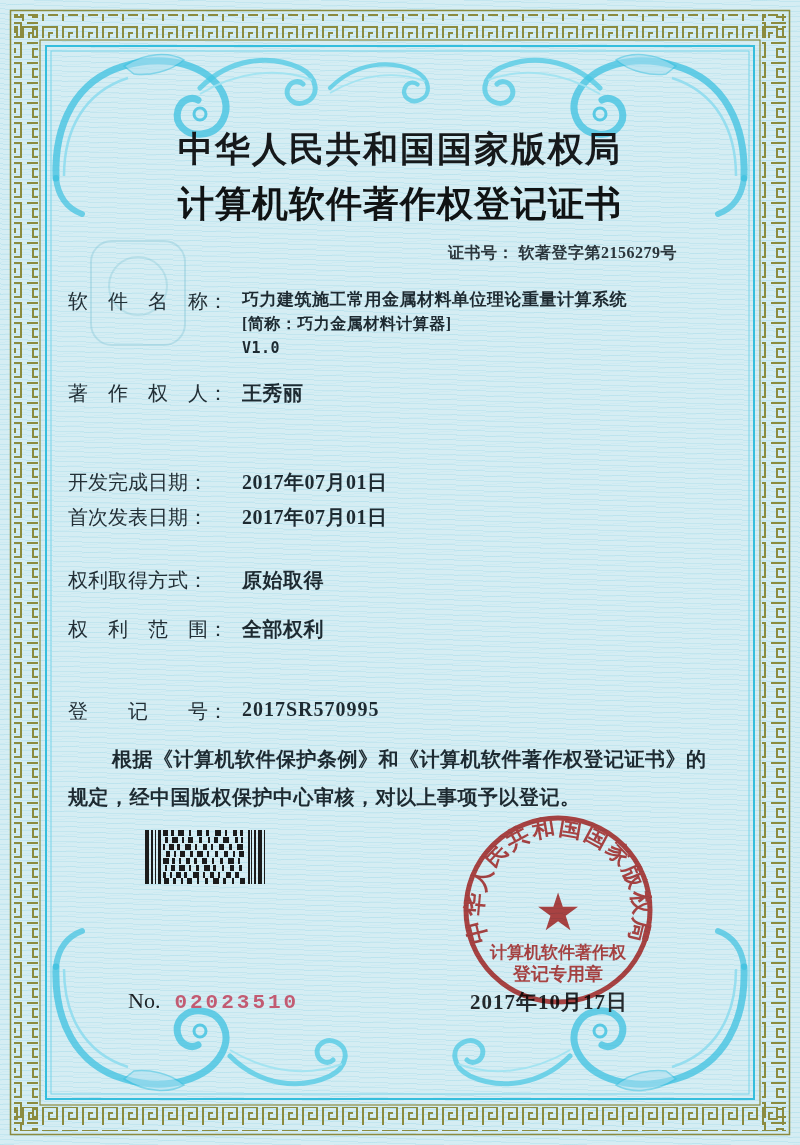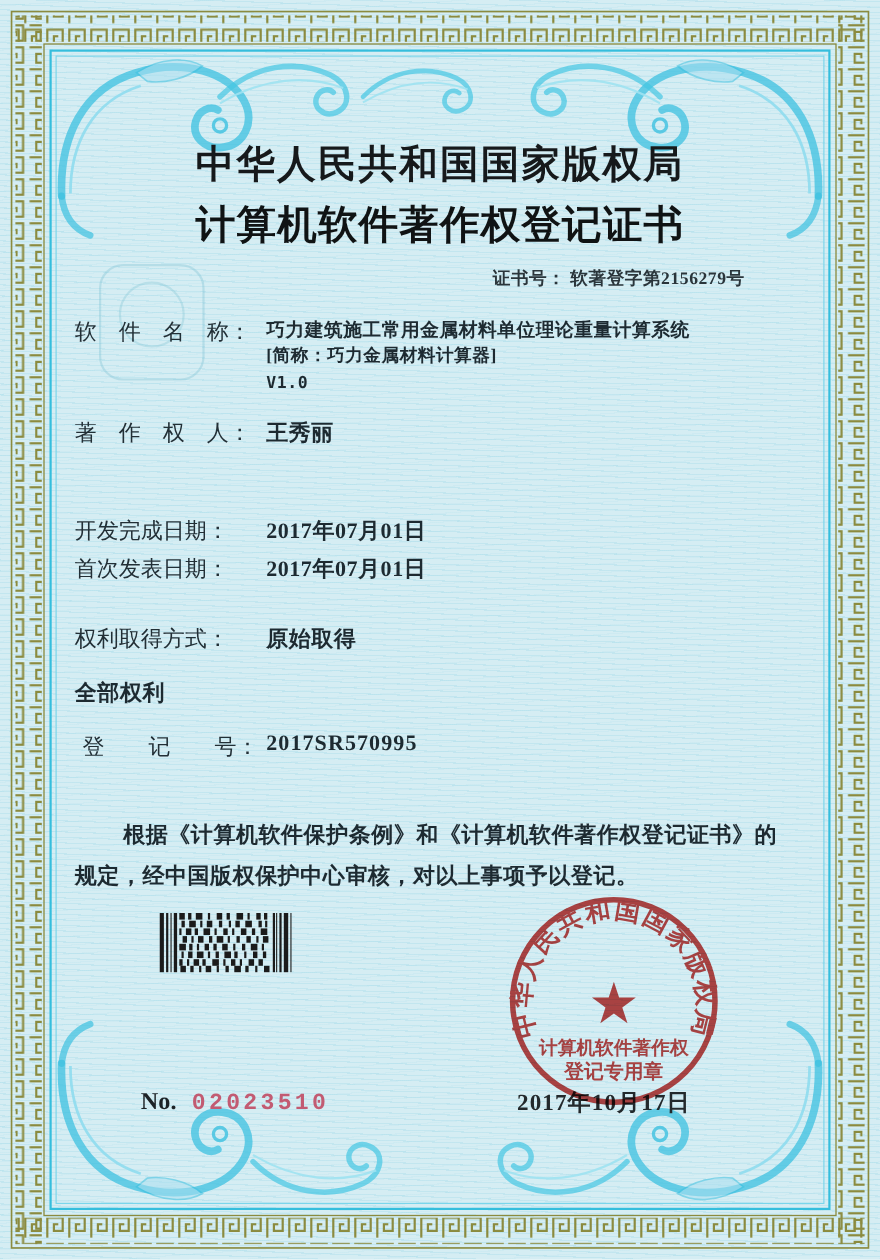--- a/index.html
+++ b/index.html
@@ -38,35 +38,35 @@
   .row .val{font-size:20px;font-weight:700;color:#1d2a31;letter-spacing:.5px;}
   .row-software{top:288px;}
   .row-software .val{font-size:17px;line-height:24px;}
   .row-software .val .sub{font-size:16px;}
   .row-software .val .ver{font-size:15px;font-family:"DejaVu Sans Mono",monospace;font-weight:700;}
   .row-owner{top:380px;}
   .row-dev{top:469px;}
   .row-pub{top:504px;}
   .row-acq{top:567px;}
   .row-scope{top:616px;}
-  .row-reg{top:665px;text-align:center;}
+  .row-reg{top:698px;}
   .row-reg .val{font-family:"Liberation Serif",serif;letter-spacing:1px;}
   .statement{
     position:absolute;left:68px;top:740px;width:668px;z-index:2;
     font-size:20px;line-height:38px;color:#1d2a31;font-weight:600;letter-spacing:.5px;
   }
   .statement .l1{text-indent:2.2em;}
   .barcode{position:absolute;left:145px;top:830px;z-index:2;}
   .seal{position:absolute;left:458px;top:810px;z-index:4;mix-blend-mode:multiply;opacity:.93;}
   .issue-date{
     position:absolute;left:470px;top:988px;z-index:3;
     font-size:21px;font-weight:600;color:#23292c;letter-spacing:1px;
   }
   .serial-line{position:absolute;left:128px;top:988px;z-index:2;}
-  .serial-line .no{font-size:22px;font-weight:700;color:#1d2226;margin-right:14px;}
+  .serial-line .no{font-size:22px;font-weight:400;color:#1d2226;margin-right:14px;}
   .serial-line .num{
     font-family:Liberation Mono, monospace;font-size:21px;color:#c25b72;
     letter-spacing:3px;font-weight:600;
   }
 </style>
 </head>
 <body>
 
 <div class="page">
 
@@ -146,20 +146,21 @@
     <span class="lbl">首次发表日期：</span>
     <span class="val">2017年07月01日</span>
   </div>
 
   <div class="row row-acq">
     <span class="lbl">权利取得方式：</span>
     <span class="val">原始取得</span>
   </div>
 
   <div class="row row-scope">
+    <span class="lbl">权　利　范　围：</span>
     <span class="val">全部权利</span>
   </div>
 
   <div class="row row-reg">
     <span class="lbl">登　　记　　号：</span>
     <span class="val">2017SR570995</span>
   </div>
 
   <div class="statement">
     <div class="l1">根据《计算机软件保护条例》和《计算机软件著作权登记证书》的</div>

